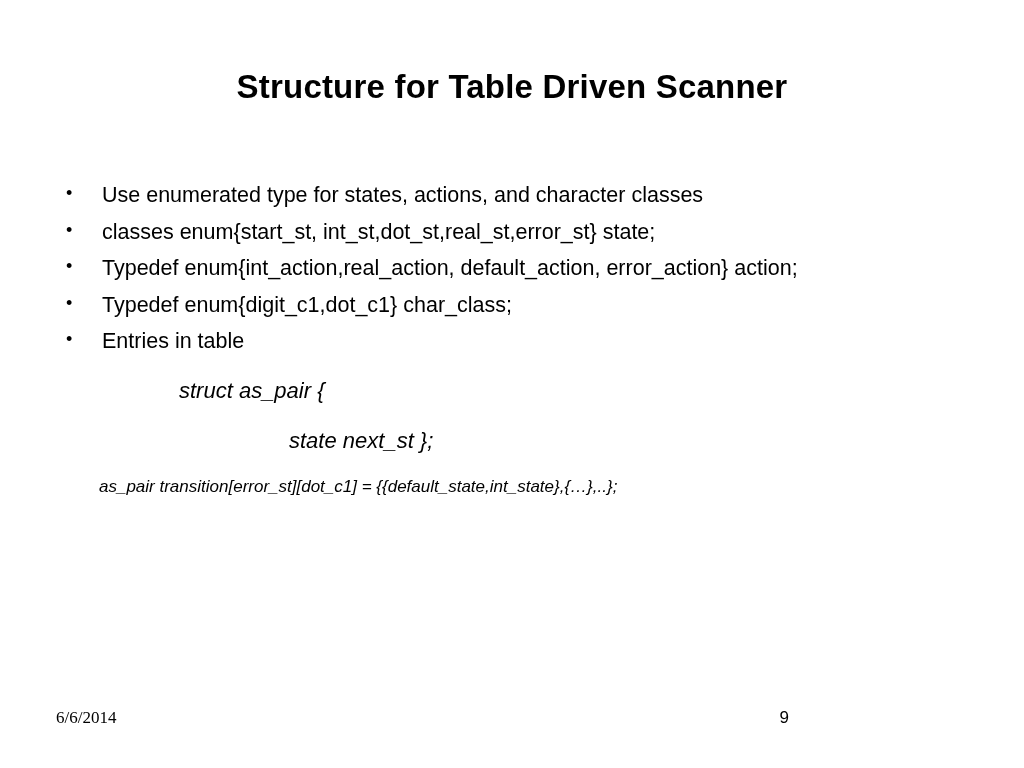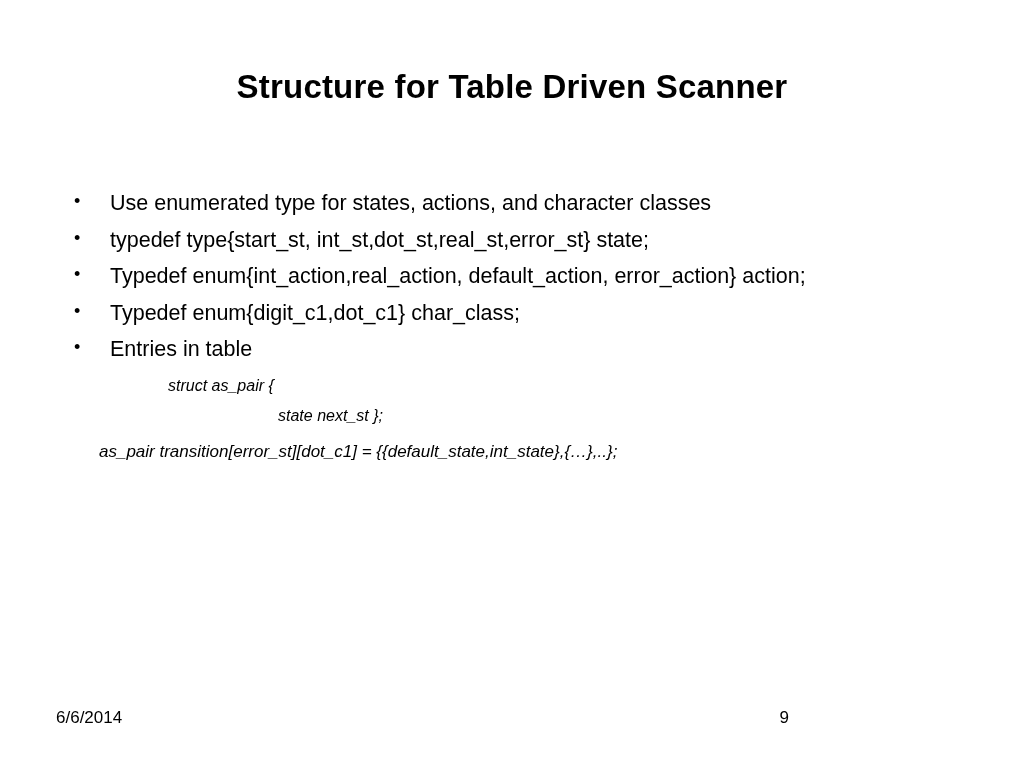--- a/index.html
+++ b/index.html
@@ -31,77 +31,78 @@
     letter-spacing: 0.2px;
   }
   .body-block {
     position: absolute;
     top: 180px;
     left: 58px;
     width: 910px;
   }
   ul.bullets {
     list-style: none;
-    margin: 8px;
+    margin: 0;
     padding: 0;
   }
   li.bullet {
     position: relative;
     padding-left: 44px;
     font-size: 21.5px;
     line-height: 1.47;
     margin-bottom: 5px;
   }
   li.bullet::before {
     content: "\2022";
     position: absolute;
     left: 8px;
     top: 0;
     font-size: 18px;
   }
   .sub-line {
-    font-size: 16px;
+    font-size: 22px;
     font-style: italic;
     line-height: 1.55;
-    margin: 5px;
+    margin: 16px;
   }
   .indent-1 { padding-left: 105px; }
   .indent-2 { padding-left: 215px; }
   .sub-group { margin: 6px 0 10px 0; }
   .code-line {
     font-size: 17px;
     font-style: italic;
     padding-left: 41px;
     line-height: 1.5;
     margin-top: 2px;
   }
   .footer-date {
     position: absolute;
     left: 56px;
     bottom: 40px;
     font-size: 17px;
+    font-family: Liberation Serif, serif;
   }
   .footer-page {
     position: absolute;
     right: 55px;
     bottom: 40px;
     font-size: 17px;
   }
 </style>
 </head>
 <body>
 
 <div class="slide">
 
   <div class="slide-title">Structure for Table Driven Scanner</div>
 
   <div class="body-block">
     <ul class="bullets">
       <li class="bullet">Use enumerated  type for states, actions, and character classes</li>
-      <li class="bullet">typedef type{start_st, int_st,dot_st,real_st,error_st} state;</li>
+      <li class="bullet">classes enum{start_st, int_st,dot_st,real_st,error_st} state;</li>
       <li class="bullet">Typedef enum{int_action,real_action, default_action, error_action} action;</li>
       <li class="bullet">Typedef enum{digit_c1,dot_c1} char_class;</li>
       <li class="bullet">Entries in table</li>
     </ul>
 
     <div class="sub-group">
       <p class="sub-line indent-1">struct   as_pair {</p>
       <p class="sub-line indent-2">state next_st  };</p>
     </div>
 

